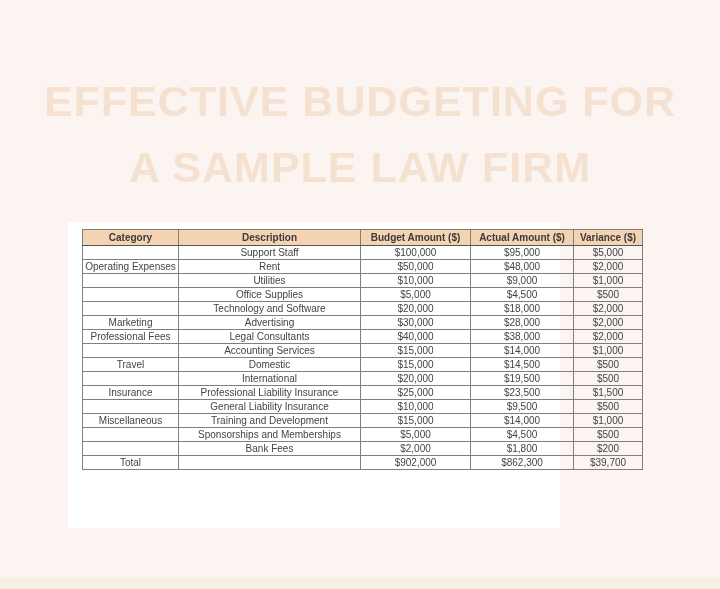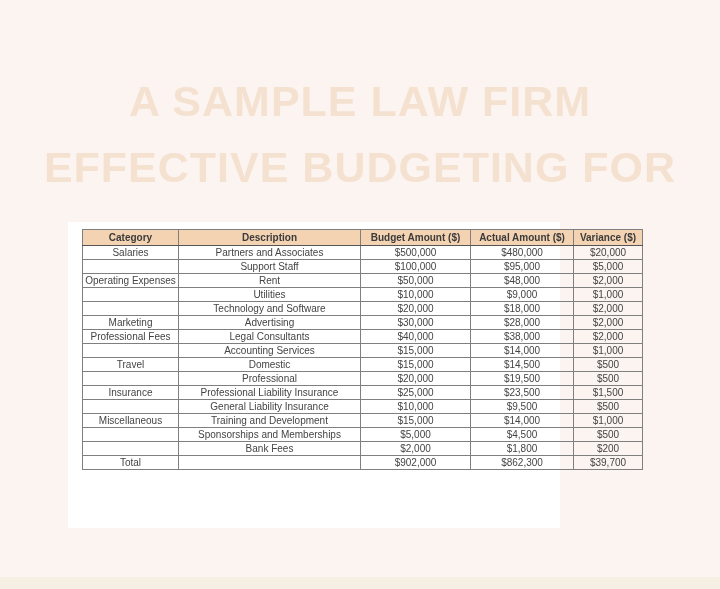--- a/index.html
+++ b/index.html
@@ -74,22 +74,22 @@
     border-bottom: 1px solid #555555;
   }
   table.budget {
     border: 1px solid #555555;
   }
 </style>
 </head>
 <body>
 
 <div class="title-block">
+  <div>EFFECTIVE BUDGETING FOR</div>
   <div>A SAMPLE LAW FIRM</div>
-  <div>EFFECTIVE BUDGETING FOR</div>
 </div>
 
 <div class="panel">
   <table class="budget">
     <colgroup>
       <col class="c-category">
       <col class="c-desc">
       <col class="c-budget">
       <col class="c-actual">
       <col class="c-variance">
@@ -98,27 +98,20 @@
       <tr>
         <th>Category</th>
         <th>Description</th>
         <th>Budget Amount ($)</th>
         <th>Actual Amount ($)</th>
         <th>Variance ($)</th>
       </tr>
     </thead>
     <tbody id="budget-tbody">
         <tr>
-          <td>Salaries</td>
-          <td>Partners and Associates</td>
-          <td>$500,000</td>
-          <td>$480,000</td>
-          <td>$20,000</td>
-        </tr>
-        <tr>
           <td></td>
           <td>Support Staff</td>
           <td>$100,000</td>
           <td>$95,000</td>
           <td>$5,000</td>
         </tr>
         <tr>
           <td>Operating Expenses</td>
           <td>Rent</td>
           <td>$50,000</td>
@@ -127,20 +120,27 @@
         </tr>
         <tr>
           <td></td>
           <td>Utilities</td>
           <td>$10,000</td>
           <td>$9,000</td>
           <td>$1,000</td>
         </tr>
         <tr>
           <td></td>
+          <td>Office Supplies</td>
+          <td>$5,000</td>
+          <td>$4,500</td>
+          <td>$500</td>
+        </tr>
+        <tr>
+          <td></td>
           <td>Technology and Software</td>
           <td>$20,000</td>
           <td>$18,000</td>
           <td>$2,000</td>
         </tr>
         <tr>
           <td>Marketing</td>
           <td>Advertising</td>
           <td>$30,000</td>
           <td>$28,000</td>
@@ -162,21 +162,21 @@
         </tr>
         <tr>
           <td>Travel</td>
           <td>Domestic</td>
           <td>$15,000</td>
           <td>$14,500</td>
           <td>$500</td>
         </tr>
         <tr>
           <td></td>
-          <td>Professional</td>
+          <td>International</td>
           <td>$20,000</td>
           <td>$19,500</td>
           <td>$500</td>
         </tr>
         <tr>
           <td>Insurance</td>
           <td>Professional Liability Insurance</td>
           <td>$25,000</td>
           <td>$23,500</td>
           <td>$1,500</td>

